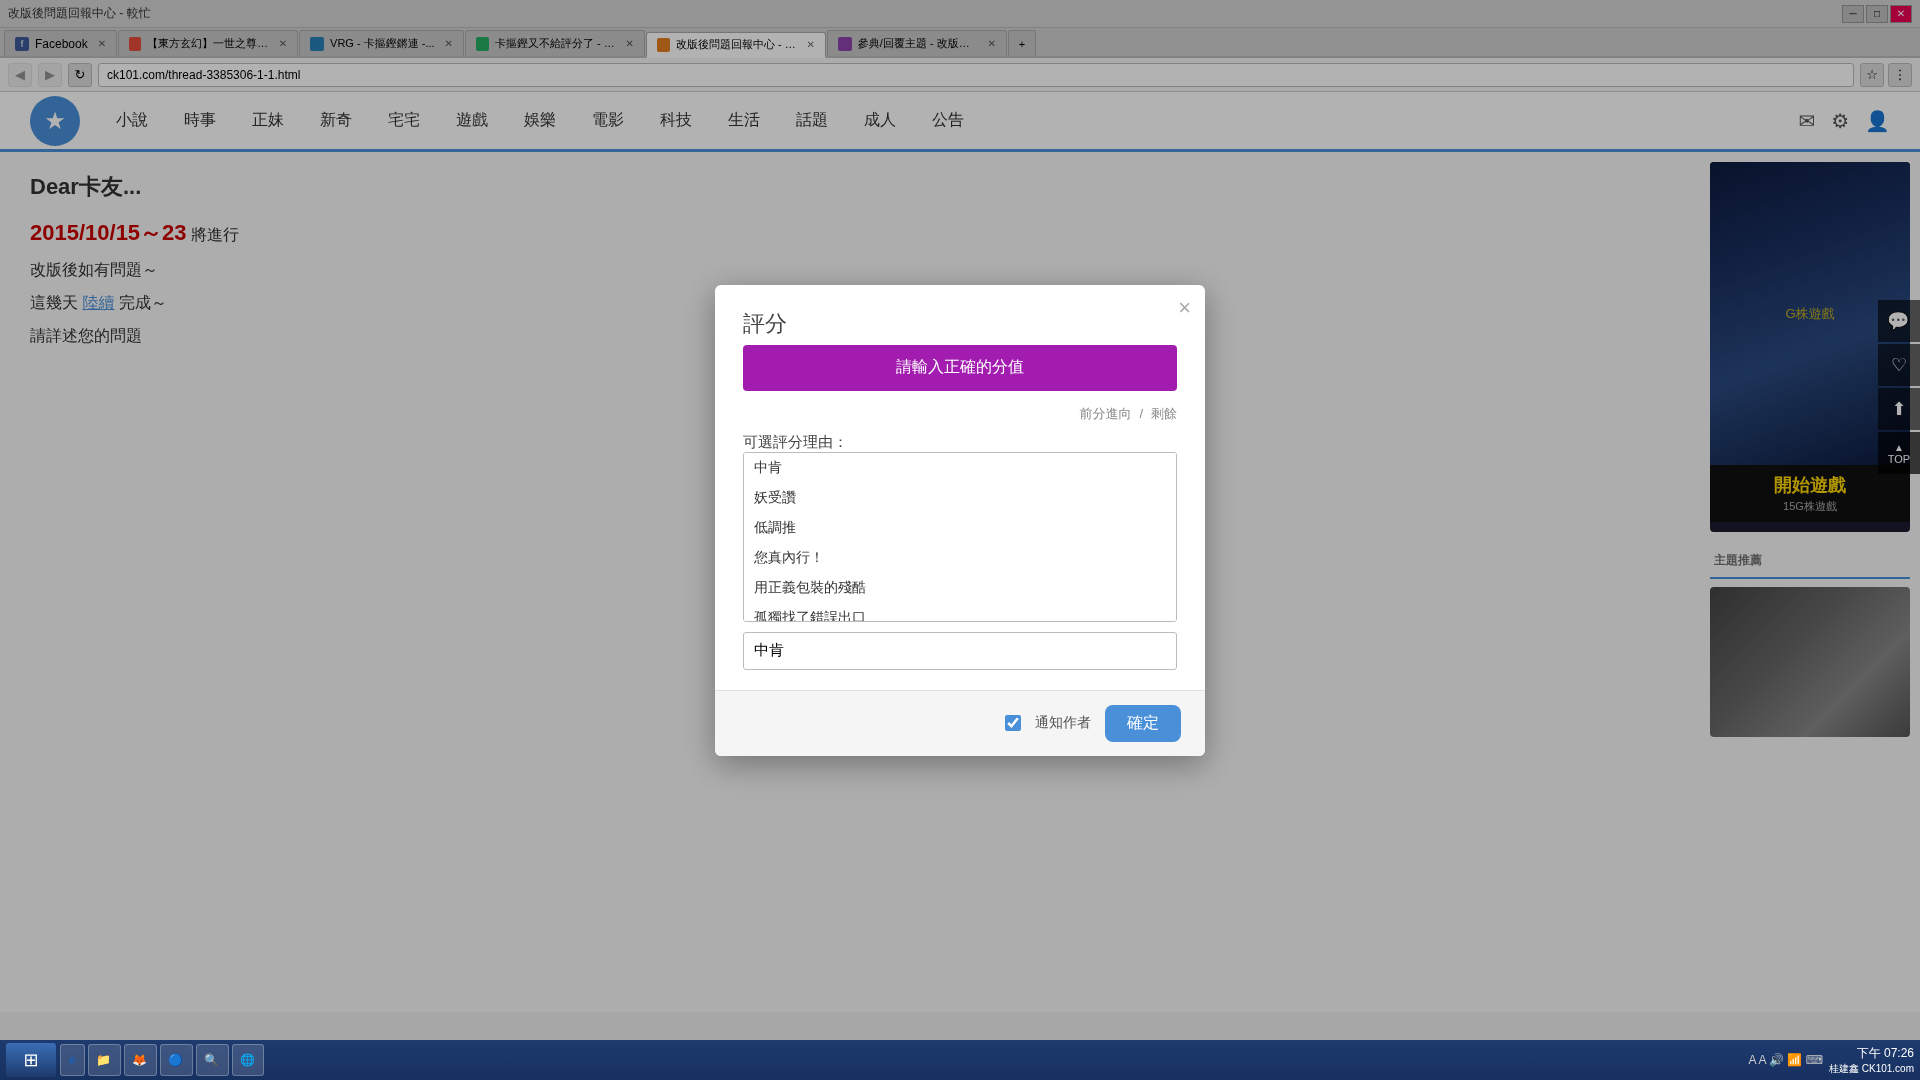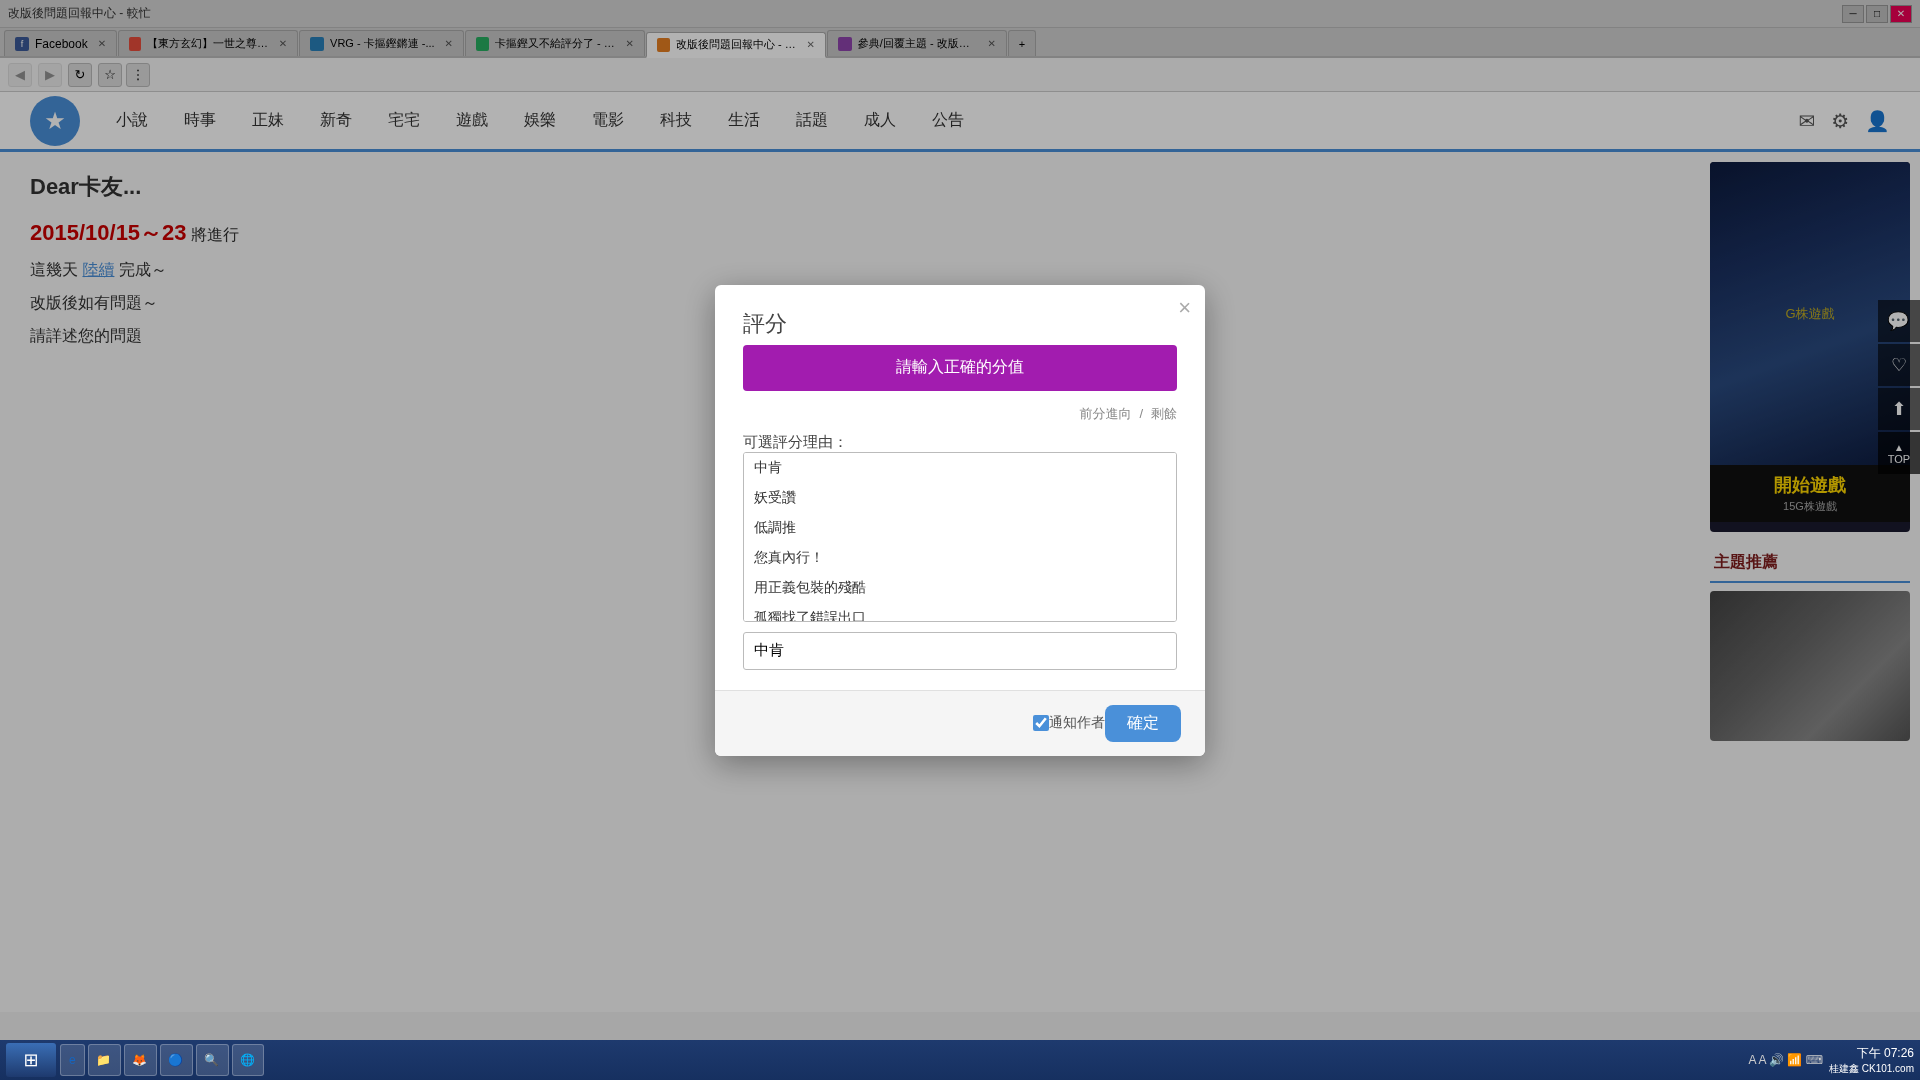--- a/index.html
+++ b/index.html
@@ -30,21 +30,21 @@
     .header-icons { display: flex; gap: 16px; align-items: center; }
     .header-icon { font-size: 20px; color: #555; cursor: pointer; }
     .main-content { flex: 1; padding: 20px 30px; overflow: hidden; }
 
     .page-title { font-size: 22px; font-weight: bold; color: #333; margin-bottom: 16px; }
     .highlight-text { color: #cc0000; font-size: 22px; font-weight: bold; }
     .body-text { font-size: 16px; color: #333; margin: 12px 0; }
     .link-text { color: #4a90d9; text-decoration: underline; }
     .sidebar-ad { width: 200px; height: 370px; background: #1a1a2e; overflow: hidden; border-radius: 4px; margin-bottom: 12px; display: flex; flex-direction: column; align-items: center; justify-content: flex-end; padding-bottom: 10px; }
     .sidebar-ad-text { color: #ffd700; font-size: 18px; font-weight: bold; text-align: center; }
-    .sidebar-section-title { font-size: 16px; color: #7f1d1d; font-weight: bold; padding: 8px 4px; border-bottom: 2px solid #4a90d9; margin-bottom: 8px; }
+    .sidebar-section-title { font-size: 12px; color: #737373; font-weight: bold; padding: 8px 4px; border-bottom: 2px solid #4a90d9; margin-bottom: 8px; }
     .sidebar-img { width: 200px; height: 150px; background: linear-gradient(135deg, #555, #888); border-radius: 4px; }
 
     
     .right-icon-bar { position: fixed; right: 0; top: 300px; display: flex; flex-direction: column; gap: 2px; }
     .icon-bar-btn { width: 42px; height: 42px; background: rgba(0,0,0,0.6); color: white; display: flex; align-items: center; justify-content: center; font-size: 18px; cursor: pointer; }
     .icon-bar-btn.top-btn { background: rgba(0,0,0,0.7); font-size: 11px; flex-direction: column; }
 
     
     .taskbar { position: fixed; bottom: 0; left: 0; right: 0; height: 40px; background: linear-gradient(to bottom, #1e3a6e, #163060); display: flex; align-items: center; padding: 0 6px; gap: 4px; }
     .taskbar-start { width: 50px; height: 34px; background: linear-gradient(to bottom, #3a6eb5, #1e3a6e); border-radius: 3px; display: flex; align-items: center; justify-content: center; cursor: pointer; }
@@ -57,21 +57,21 @@
     .modal-overlay { position: fixed; top: 0; left: 0; right: 0; bottom: 40px; background: rgba(0,0,0,0.3); display: flex; align-items: center; justify-content: center; z-index: 100; }
     .modal { background: white; border-radius: 6px; width: 490px; box-shadow: 0 8px 32px rgba(0,0,0,0.35); overflow: hidden; }
     .modal-body { padding: 24px 28px 20px; }
     .modal-label { font-size: 22px; color: #444; margin-bottom: 6px; }
     .modal-error-btn { width: 100%; height: 46px; background: #a21caf; color: white; border: none; border-radius: 4px; font-size: 16px; cursor: pointer; margin-bottom: 10px; display: flex; align-items: center; justify-content: center; }
     .modal-quota-row { display: flex; align-items: center; justify-content: flex-end; gap: 8px; font-size: 13px; color: #888; padding: 4px 0 10px; }
     .modal-section-label { font-size: 15px; color: #444; margin-bottom: 0; }
     .modal-listbox { width: 100%; height: 170px; border: 1px solid #bbb; border-radius: 3px; overflow-y: scroll; background: white; }
     .modal-listbox-item { padding: 6px 10px; font-size: 14px; color: #333; cursor: pointer; }
     .modal-input { width: 100%; height: 38px; border: 1px solid #bbb; border-radius: 3px; padding: 0 10px; font-size: 15px; margin-top: 10px; outline: none; }
-    .modal-footer { background: #f5f5f5; border-top: 1px solid #e0e0e0; padding: 14px 24px; display: flex; align-items: center; justify-content: flex-end; }
+    .modal-footer { background: #f5f5f5; border-top: 1px solid #e0e0e0; padding: 14px 24px; display: flex; align-items: center; justify-content: flex-end; gap: 14px; }
     .notify-label { font-size: 14px; color: #555; }
     .confirm-btn { background: #4a90d9; color: white; border: none; border-radius: 8px; padding: 8px 22px; font-size: 16px; cursor: pointer; }
     .modal-close-btn { position: absolute; top: 14px; right: 18px; font-size: 20px; color: #888; cursor: pointer; background: none; border: none; line-height: 1; }
     .modal-wrapper { position: relative; }
     .checkbox-styled { width: 16px; height: 16px; accent-color: #4a90d9; }
   </style>
 </head>
 <body>
 
 <div class="title-bar">
@@ -116,20 +116,21 @@
     <span style="font-size:11px; overflow:hidden; text-overflow:ellipsis; max-width:130px;">參典/回覆主題 - 改版後...</span>
     <span class="tab-close">✕</span>
   </div>
   <div class="tab" style="width:28px; min-width:28px; justify-content:center;">+</div>
 </div>
 
 <div class="address-bar">
   <div class="nav-btn disabled">◀</div>
   <div class="nav-btn disabled">▶</div>
   <div class="nav-btn">↻</div>
+  <input class="address-input" type="text" value="ck101.com/thread-3385306-1-1.html" style="">
   <div class="address-right">
     <div class="nav-btn">☆</div>
     <div class="nav-btn">⋮</div>
   </div>
 </div>
 
 <div class="site-header">
   <div class="site-logo">
     <span>★</span>
   </div>
@@ -156,26 +157,26 @@
 </div>
 
 <div style="display:flex; background:#f8f8f8; height:860px; position:relative;">
 
   <div class="main-content">
     <div class="page-title">Dear卡友...</div>
     <div class="body-text">
       <span class="highlight-text">2015/10/15～23</span>
       <span>將進行</span>
     </div>
+    <div class="body-text">改版後如有問題～</div>
     <div class="body-text">
       <span>這幾天</span>
       <span class="link-text">陸續</span>
       <span>完成～</span>
     </div>
-    <div class="body-text">改版後如有問題～</div>
     <div class="body-text">請詳述您的問題</div>
   </div>
 
   <div style="width:220px; padding:10px;">
     <div class="sidebar-ad">
       <div style="flex:1; width:100%; background:linear-gradient(160deg, #0d1b3e 0%, #1a3060 30%, #2a4a7f 60%, #0d1b3e 100%); display:flex; align-items:center; justify-content:center;">
         <span style="color:#ffd700; font-size:13px; opacity:0.7;">G株遊戲</span>
       </div>
       <div style="background:#111; width:100%; padding:8px; text-align:center;">
         <span class="sidebar-ad-text">開始遊戲</span>

